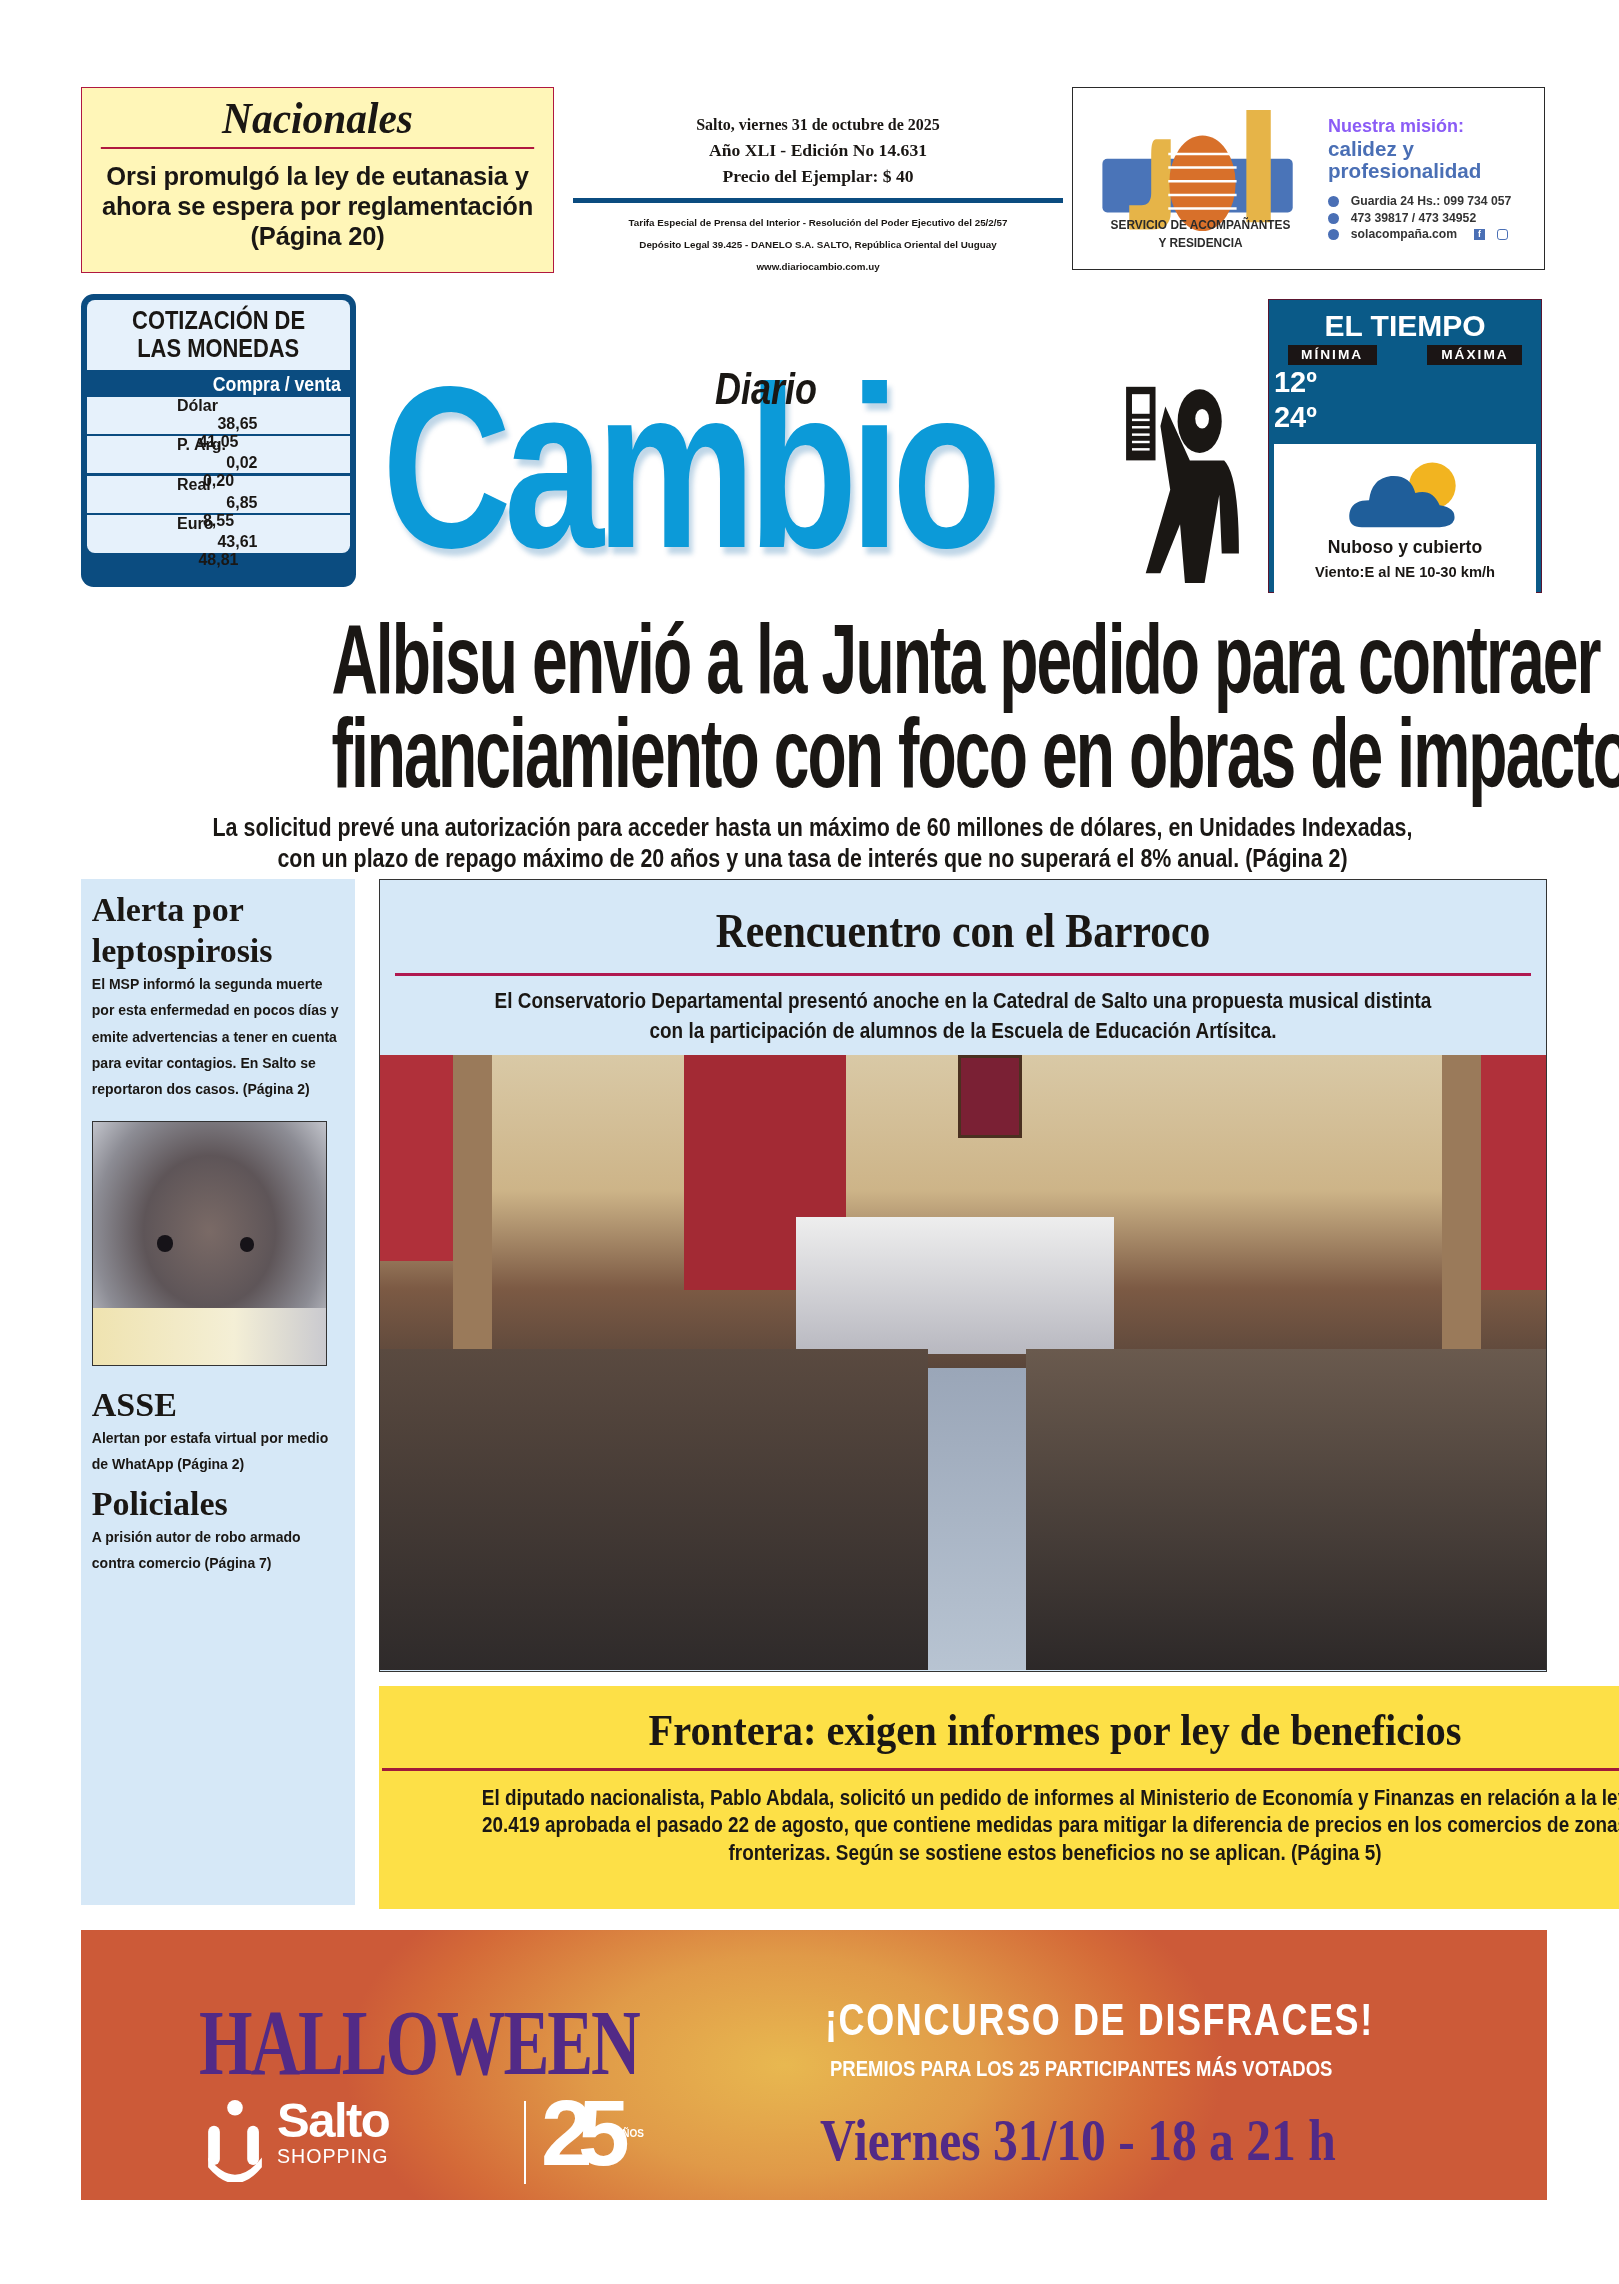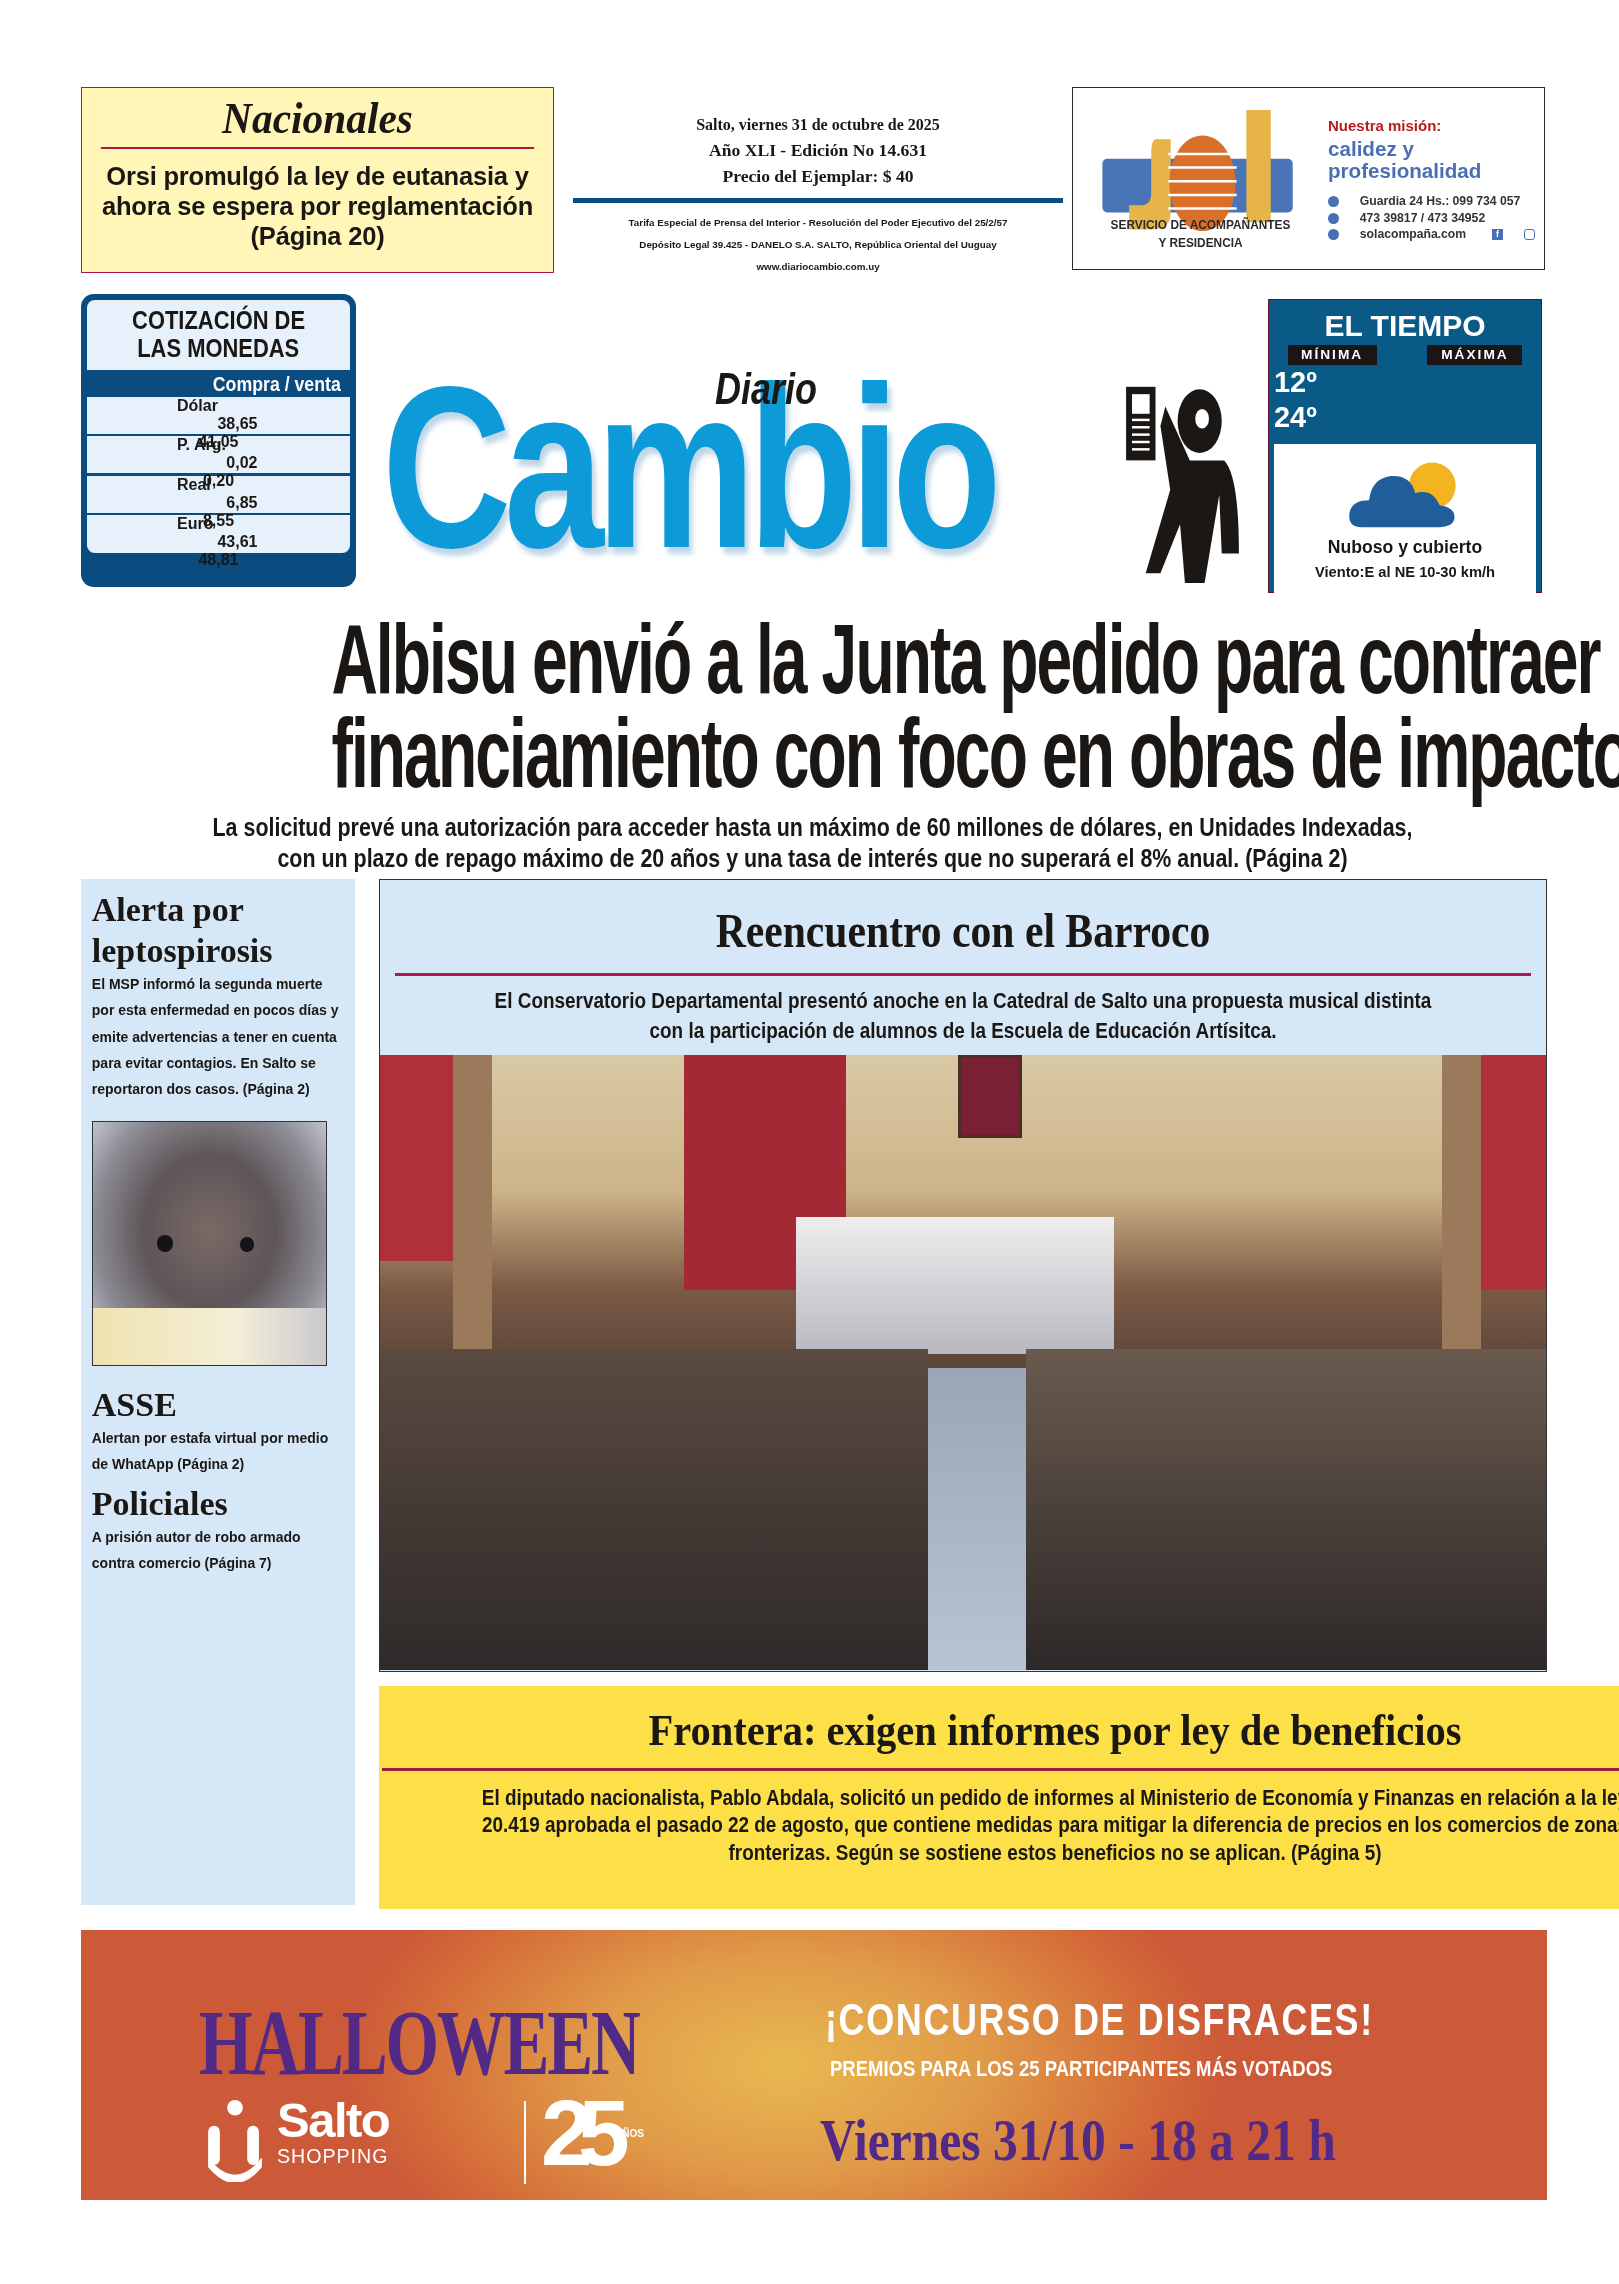--- a/index.html
+++ b/index.html
@@ -18,23 +18,23 @@
     #masthead-info .date { font-family: "Liberation Serif", serif; font-weight: bold; font-size: 16px; line-height: 26.4px; }
     #masthead-info .ed { font-family: "Liberation Serif", serif; font-weight: bold; font-size: 17.6px; line-height: 25.5px; }
     #masthead-info .bar { height: 4.4px; background: #0b4c80; margin: 8.8px 0 9.8px 0; }
     #masthead-info .small { font-family: "Liberation Sans", sans-serif; font-weight: bold; font-size: 9.8px; line-height: 22px; }
 
     
     #sol-ad { left: 1072px; top: 87px; width: 473px; height: 183px; border: 1.5px solid #2a2a2a; background: #fff; }
     #sol-ad .logo { position: absolute; left: 29px; top: 22px; width: 196px; height: 122px; }
     #sol-ad .tag { position: absolute; left: 14.7px; top: 128px; width: 225px; text-align: center; font-weight: bold; font-size: 13.2px; line-height: 17.6px; color: #2b2b2b; transform: scaleX(0.9); }
     #sol-ad .right { position: absolute; left: 255px; top: 27px; width: 211px; }
-    #sol-ad .mission { font-weight: bold; font-size: 15px; color: #b91c1c; line-height: 22.5px; }
+    #sol-ad .mission { font-weight: bold; font-size: 18px; color: #8b5cf6; line-height: 22.5px; }
     #sol-ad .mission2 { font-weight: bold; font-size: 20.6px; color: #4a6fb5; line-height: 22.5px; }
-    #sol-ad .contact { font-size: 12.2px; color: #333; line-height: 16.6px; font-weight: bold; display: flex; align-items: center; gap: 21px; }
+    #sol-ad .contact { font-size: 12.2px; color: #333; line-height: 16.6px; font-weight: bold; display: flex; align-items: center; gap: 12px; }
     #sol-ad .contact .ic { width: 10.8px; height: 10.8px; border-radius: 50%; background: #4a6fb5; display: inline-block; }
 
     
     #currency { left: 81px; top: 294px; width: 275px; height: 293px; background: #0b4c80; border-radius: 12.7px; padding: 5.9px; }
     #currency .head { background: #e6f1fb; border-radius: 7.8px 7.8px 0 0; height: 70px; display: flex; flex-direction: column; align-items: center; justify-content: center;
       font-weight: bold; font-size: 25.5px; line-height: 27.4px; transform-origin: center; }
     #currency .head span { display: block; transform: scaleX(0.86); }
     #currency .sub { height: 27px; color: #fff; font-weight: bold; font-size: 20.6px; text-align: right; padding-right: 9.8px; line-height: 27px; }
     #currency .sub span { display: inline-block; transform: scaleX(0.86); transform-origin: right; }
     #currency .row { background: #e6f1fb; height: 37px; margin-bottom: 2.4px; display: flex; align-items: center; padding: 0 5.9px; font-weight: bold; font-size: 16px; flex-direction: column; }

